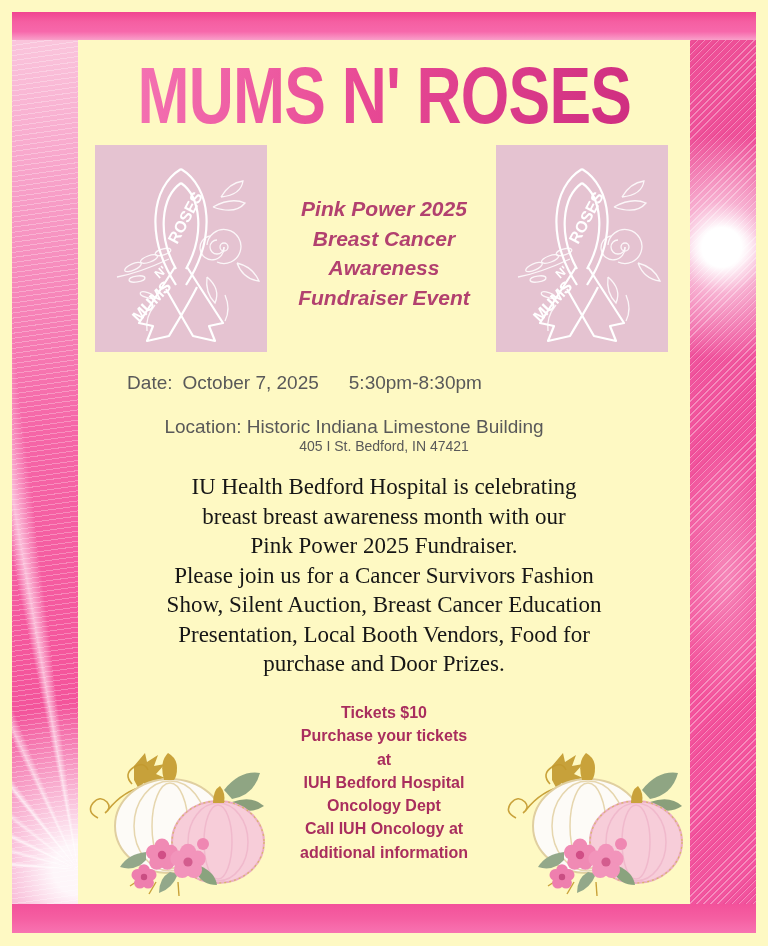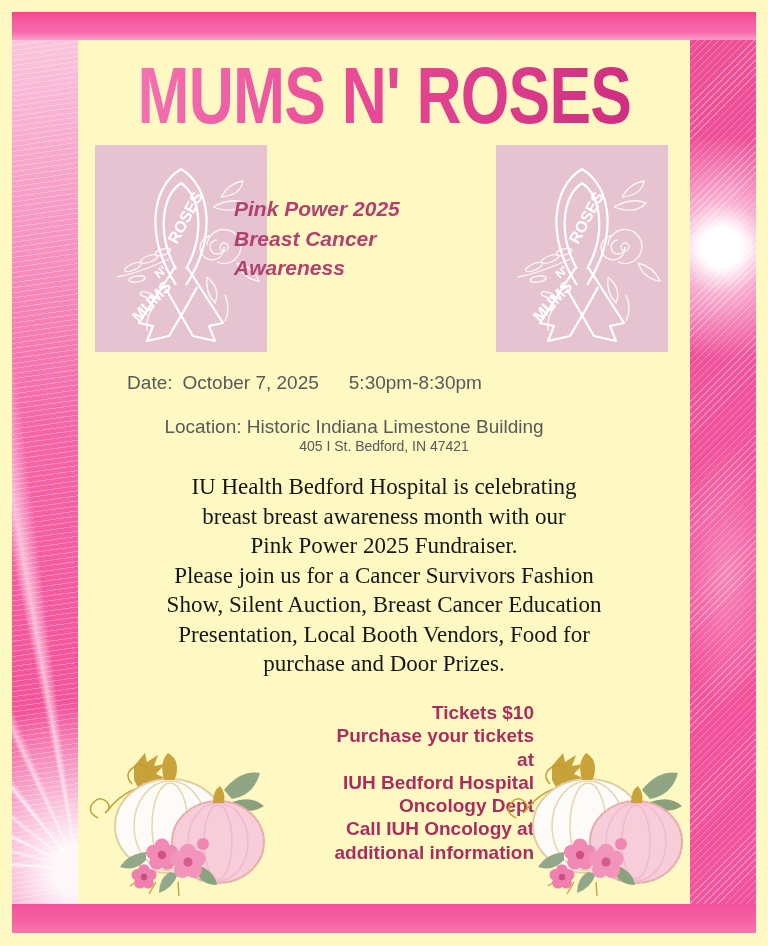--- a/index.html
+++ b/index.html
@@ -51,21 +51,21 @@
     -webkit-background-clip:text; background-clip:text; color:transparent;
   }
 
   
   .ribbon-img { position:absolute; top:145px; width:172px; height:207px; }
   .ribbon-left  { left:95px; }
   .ribbon-right { left:496px; }
 
   
   .subtitle {
-    position:absolute; top:194px; left:234px; width:300px; text-align:left;
+    position:absolute; top:194px; left:234px; width:300px; text-align:center;
     font-style:italic; font-weight:600; font-size:21px; line-height:29.5px; color:#b2416f;
   }
 
   
   .date-line { position:absolute; top:372px; left:0; width:609px; text-align:center;
     font-size:19px; color:#595959; }
   .date-line .gap-s { margin-left:10px; }
   .date-line .gap-l { margin-left:30px; }
   .loc-line1 { position:absolute; top:416px; left:0; width:708px; text-align:center;
     font-size:19px; color:#595959; }
@@ -73,22 +73,22 @@
     font-size:14px; color:#595959; }
 
   
   .body-text {
     position:absolute; top:472px; left:40px; width:688px; text-align:center;
     font-family:"Liberation Serif", serif; font-size:23px; line-height:29.5px; color:#161616;
   }
 
   
   .tickets {
-    position:absolute; top:701px; left:234px; width:300px; text-align:right;
-    font-weight:bold; font-size:19px; line-height:23.3px; color:#a92e5e;
+    position:absolute; top:701px; left:234px; width:300px; text-align:center;
+    font-weight:bold; font-size:16px; line-height:23.3px; color:#a92e5e;
   }
 
   
   .pumpkins { position:absolute; top:722px; width:190px; height:178px; }
   .pumpkins-left  { left:82px; }
   .pumpkins-right { left:500px; }
 </style>
 </head>
 <body>
 
@@ -166,20 +166,21 @@
     </g>
     <text transform="translate(44 178) rotate(-47)" fill="#ffffff" font-size="16" font-weight="bold" font-family="Liberation Sans, sans-serif">MUMS</text>
     <text transform="translate(64 134) rotate(-42)" fill="#ffffff" font-size="12" font-weight="bold" font-family="Liberation Sans, sans-serif">N'</text>
     <text transform="translate(82 100) rotate(-62)" fill="#ffffff" font-size="16" font-weight="bold" font-family="Liberation Sans, sans-serif">ROSES</text>
   </svg>
 
   <div class="subtitle">
     <div>Pink Power 2025</div>
     <div>Breast Cancer</div>
     <div>Awareness</div>
+    <div>Fundraiser Event</div>
   </div>
 
   <div class="date-line">
     <span>Date:</span><span class="gap-s">October 7, 2025</span><span class="gap-l">5:30pm-8:30pm</span>
   </div>
   <div class="loc-line1">Location: Historic Indiana Limestone Building</div>
   <div class="loc-line2">405 I St. Bedford, IN 47421</div>
 
   <div class="body-text">
     <div>IU Health Bedford Hospital is celebrating</div>

